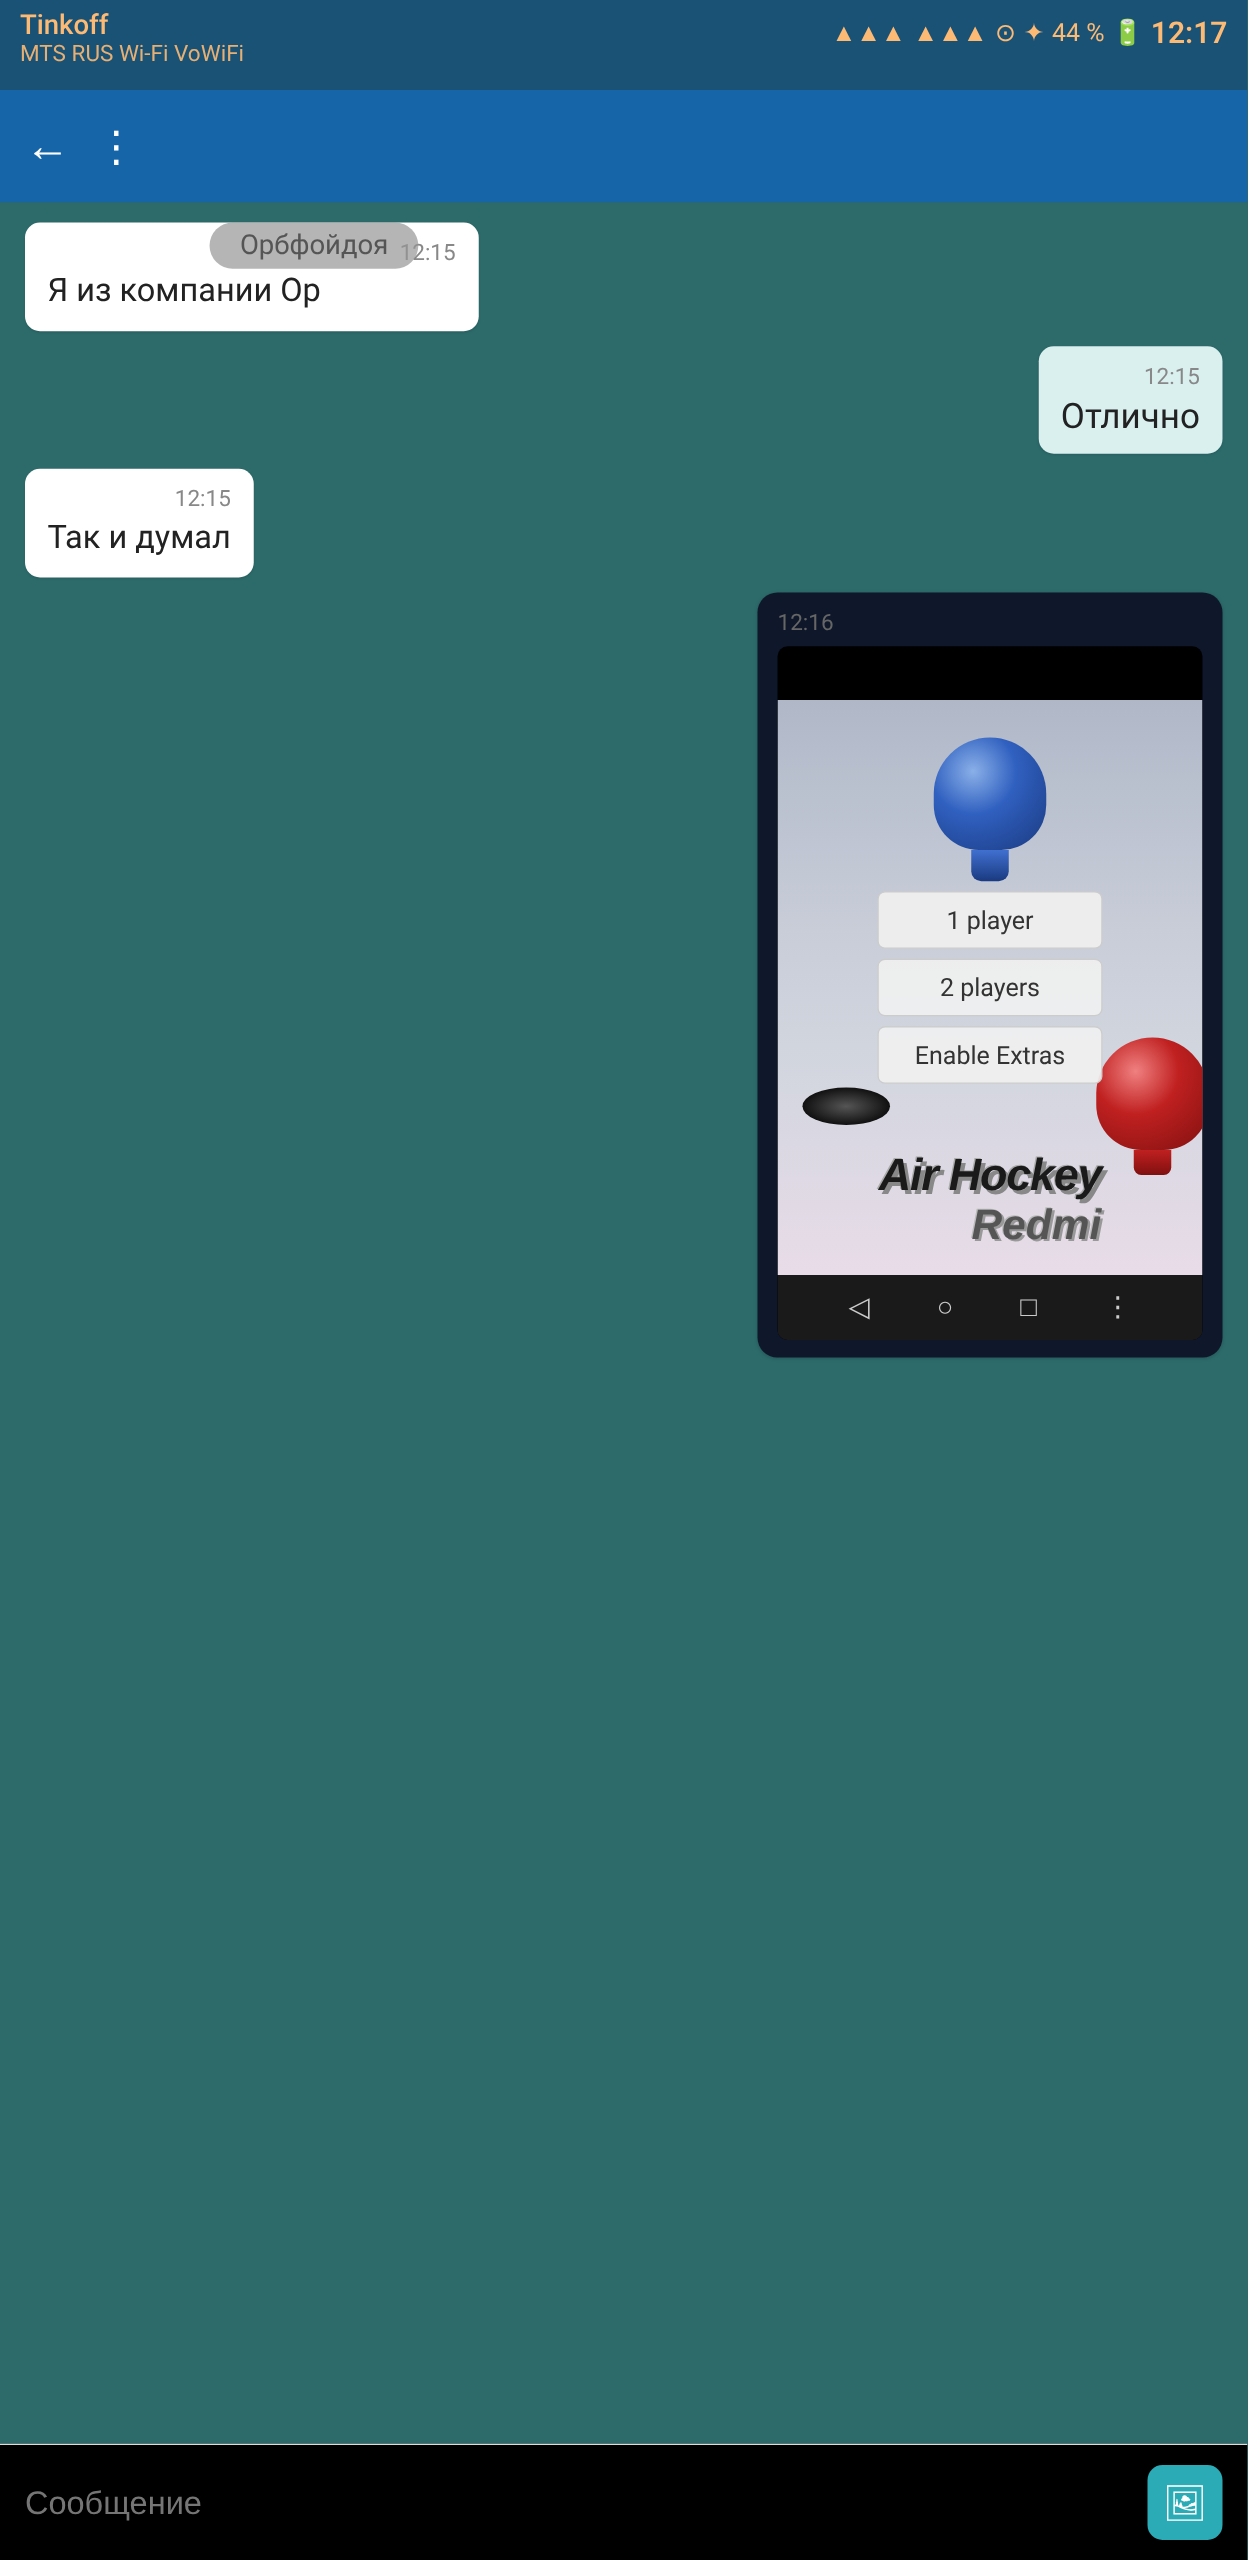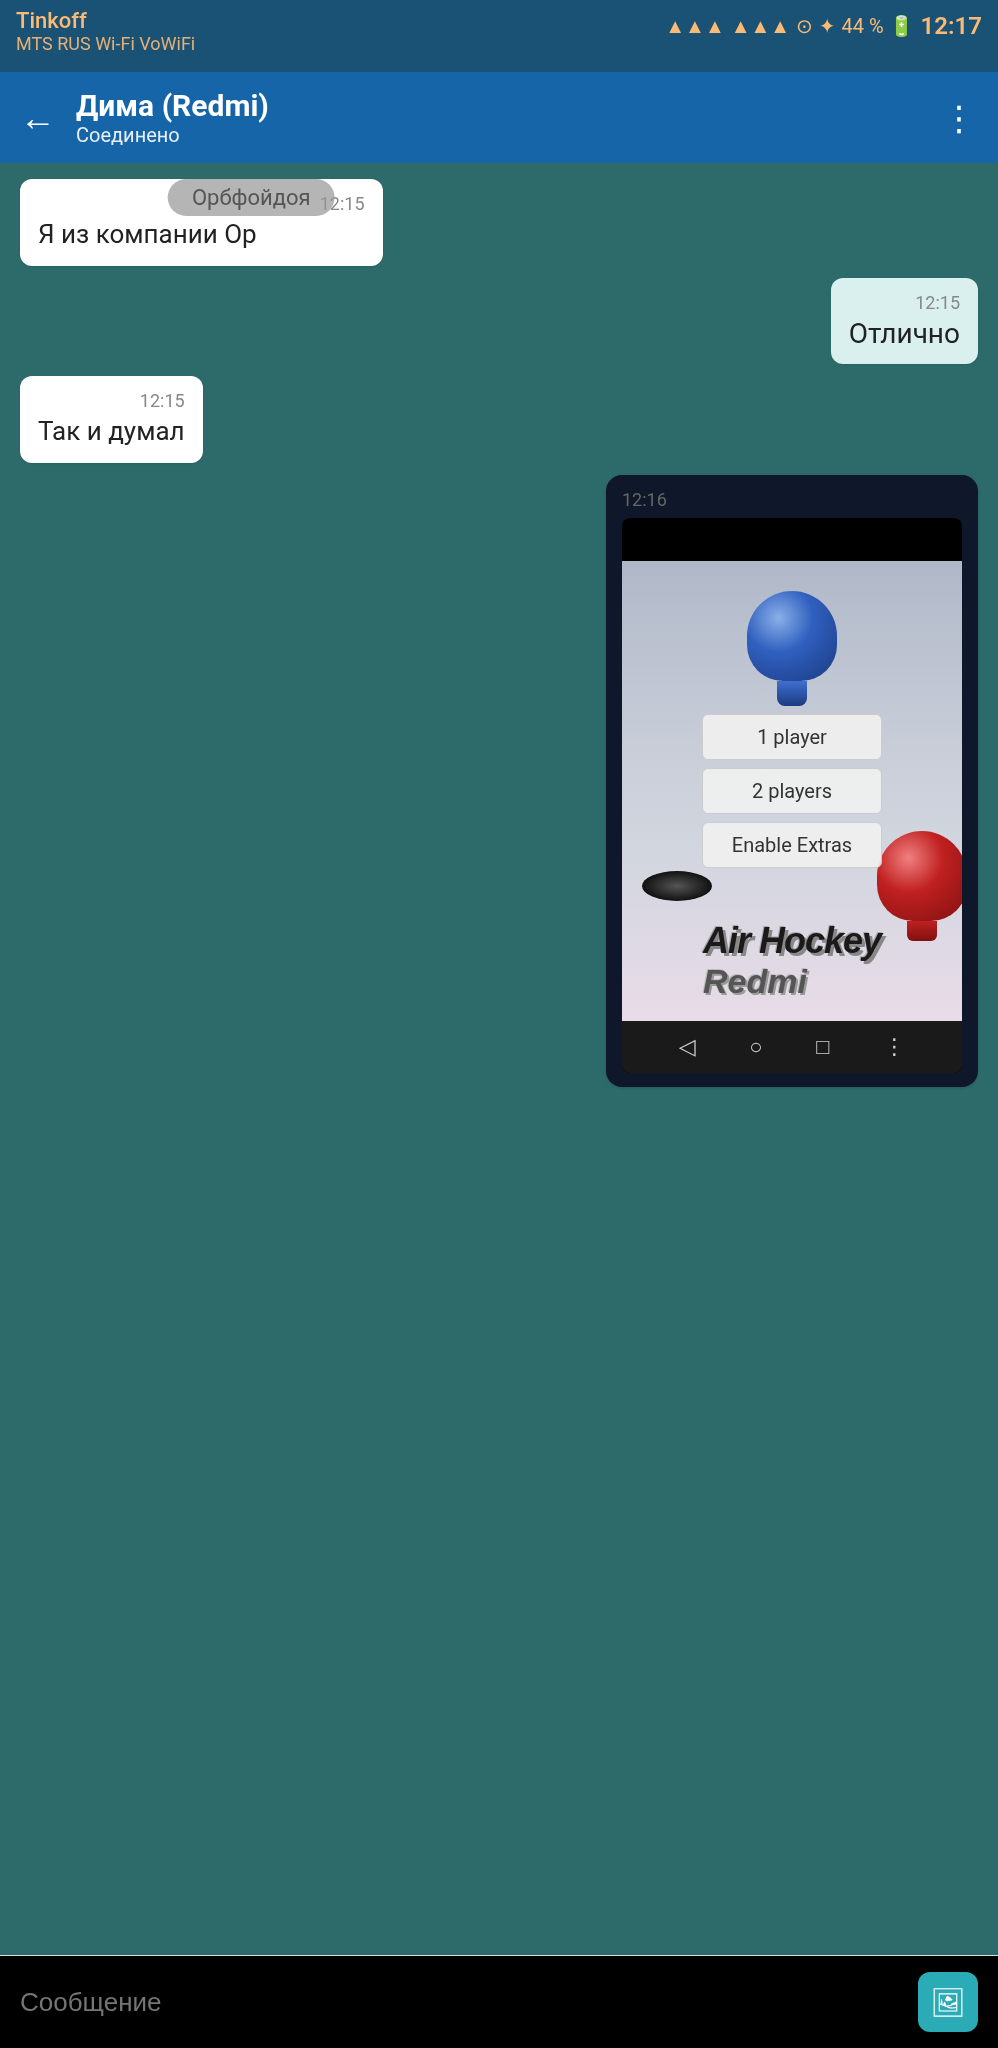--- a/index.html
+++ b/index.html
@@ -263,21 +263,21 @@
       color: #333;
       cursor: pointer;
     }
 
     
     .game-title {
       position: absolute;
       bottom: 20px;
       left: 50%;
       transform: translateX(-50%);
-      text-align: left;
+      text-align: right;
       white-space: nowrap;
     }
     .game-title-line1 {
       font-size: 36px;
       font-weight: 900;
       font-style: italic;
       color: #1a1a1a;
       text-shadow: 3px 3px 0 #888, -1px -1px 0 #aaa;
       font-family: Arial Black, sans-serif;
       letter-spacing: -1px;
@@ -352,24 +352,20 @@
     <span>⊙</span>
     <span>✦</span>
     <span class="battery-text">44 %</span>
     <span>🔋</span>
     <span class="time-text">12:17</span>
   </div>
 </div>
 
 <div class="app-bar">
   <span class="back-btn">←</span>
-  <div class="contact-info">
-    <div class="contact-name">Дима (Redmi)</div>
-    <div class="contact-status">Соединено</div>
-  </div>
   <span class="menu-btn">⋮</span>
 </div>
 
 <div class="chat-area">
 
   <div class="msg-received-obscured">
     <div class="msg-time">12:15</div>
     <div class="msg-text">Я из компании Ор<span style="opacity:0">бфойдоя</span></div>
     <div class="obscure-overlay">Орбфойдоя</div>
   </div>

